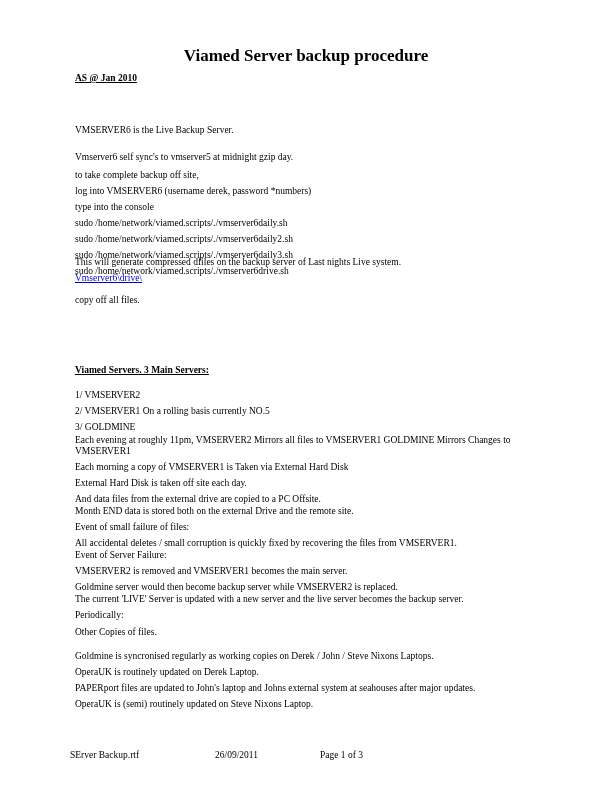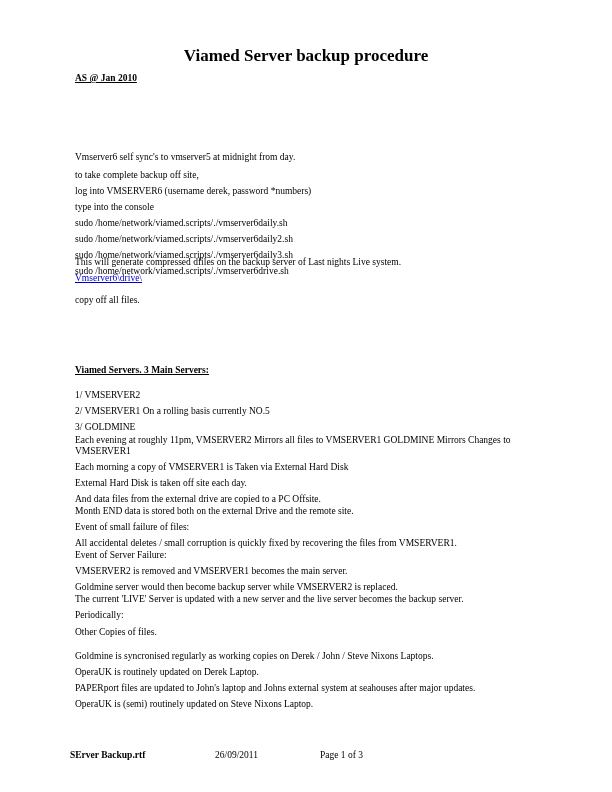--- a/index.html
+++ b/index.html
@@ -45,39 +45,42 @@
     cursor: pointer;
   }
   .footer {
     position: absolute;
     left: 0;
     right: 0;
     top: 750px;
     height: 12px;
   }
   .footer span { position: absolute; white-space: nowrap; }
-  .f-filename { left: 70px; font-weight: bold; }
+  .f-filename { left: 70px; }
   .f-date { left: 215px; text-align: center; }
   .f-page { left: 320px; }
 </style>
 </head>
 <body>
 
 <div class="page">
 
   <h1 class="doc-title">Viamed Server backup procedure</h1>
 
   <div class="block" style="top:68px">
     <p class="line bold-underline">AS @ Jan 2010</p>
   </div>
 
 
+  <div class="block" style="top:120px">
+    <p class="line">VMSERVER6 is the Live Backup Server.</p>
+  </div>
 
   <div class="block" style="top:147px">
-    <p class="line">Vmserver6 self sync's to vmserver5 at midnight from day.</p>
+    <p class="line">Vmserver6 self sync's to vmserver5 at midnight gzip day.</p>
   </div>
 
   <div class="block" style="top:165px">
     <p class="line">to take complete backup off site,</p>
     <p class="line">log into VMSERVER6 (username derek, password *numbers)</p>
     <p class="line">type into the console</p>
     <p class="line">sudo /home/network/viamed.scripts/./vmserver6daily.sh</p>
     <p class="line">sudo /home/network/viamed.scripts/./vmserver6daily2.sh</p>
     <p class="line">sudo /home/network/viamed.scripts/./vmserver6daily3.sh</p>
     <p class="line">sudo /home/network/viamed.scripts/./vmserver6drive.sh</p>

